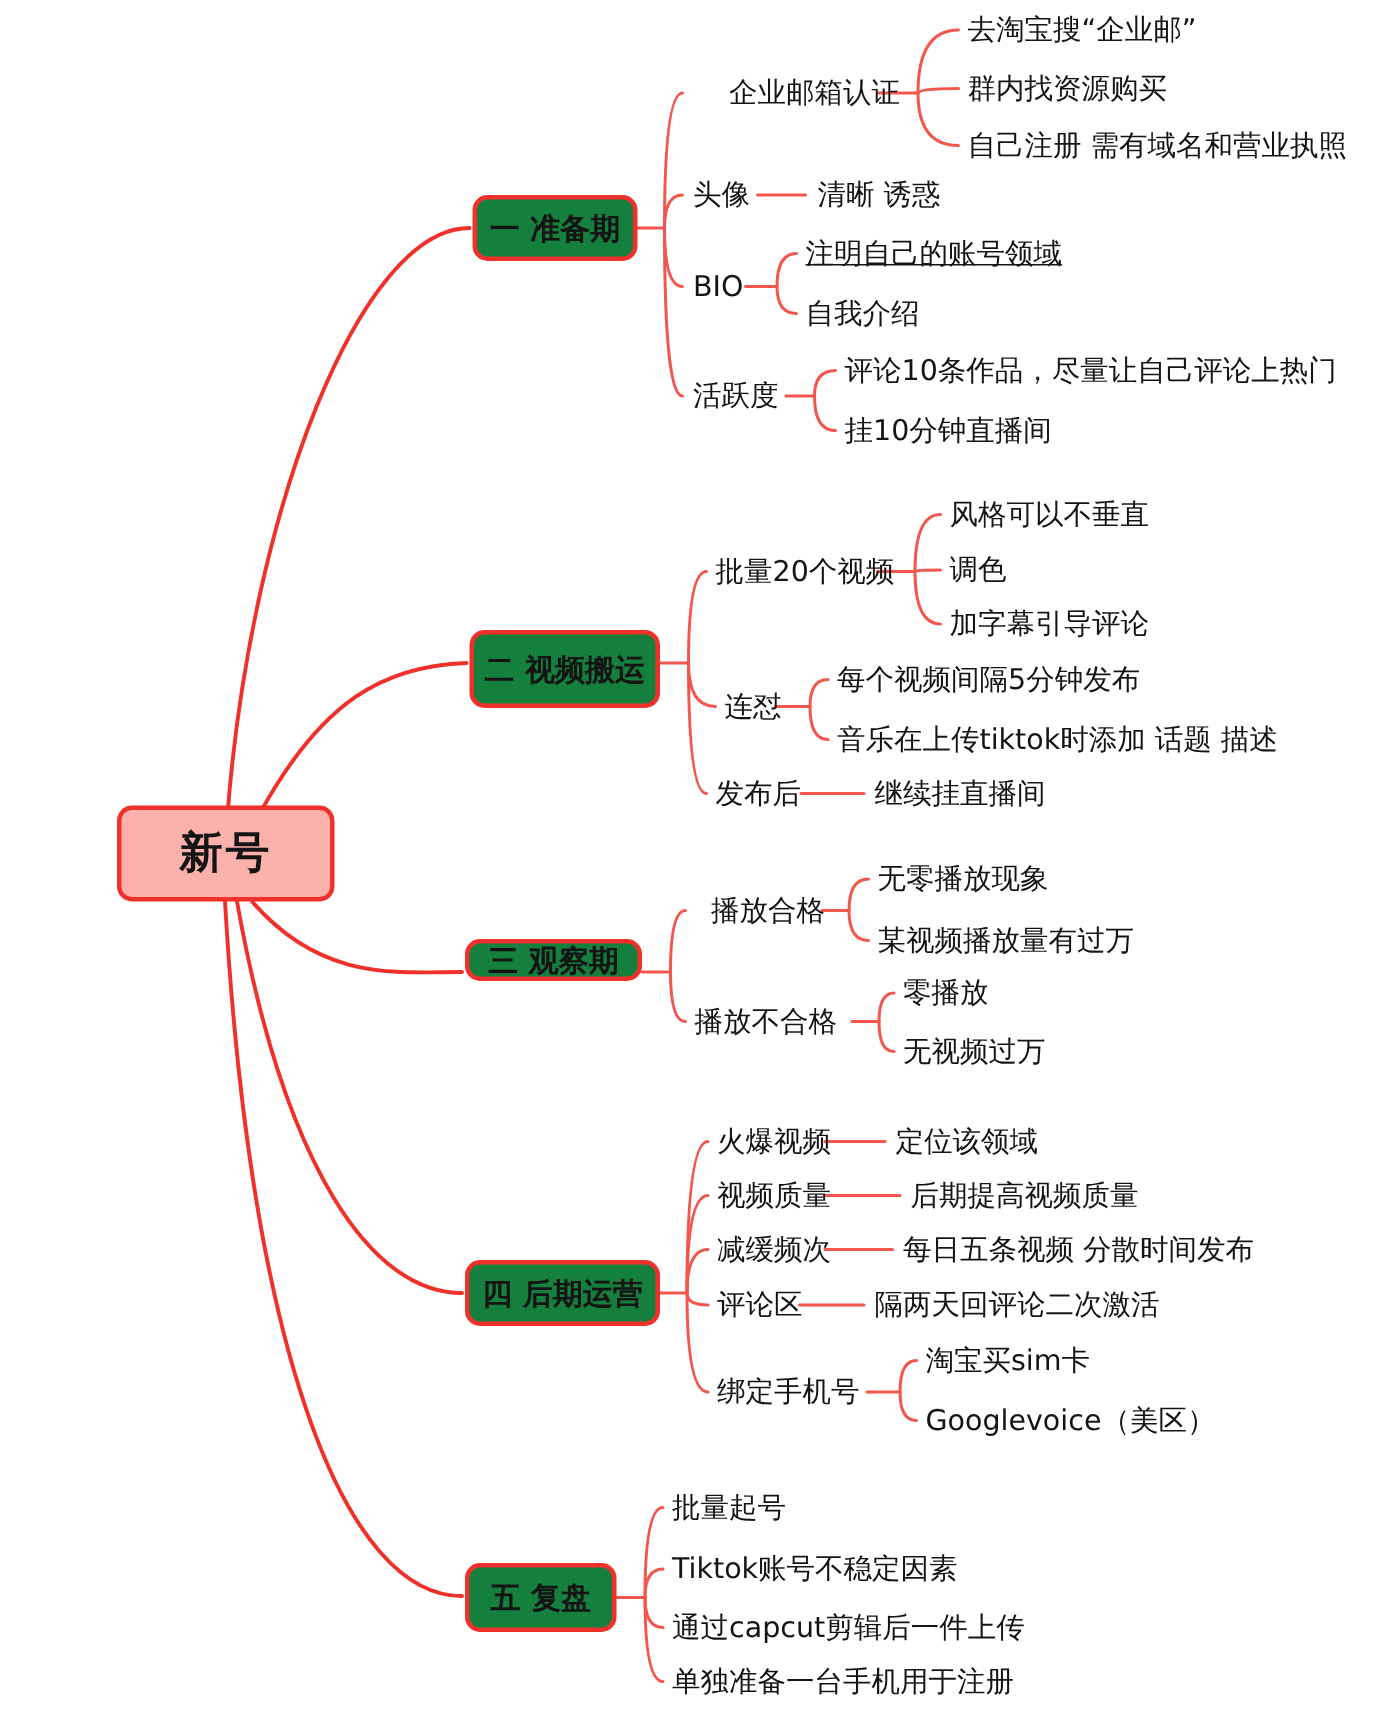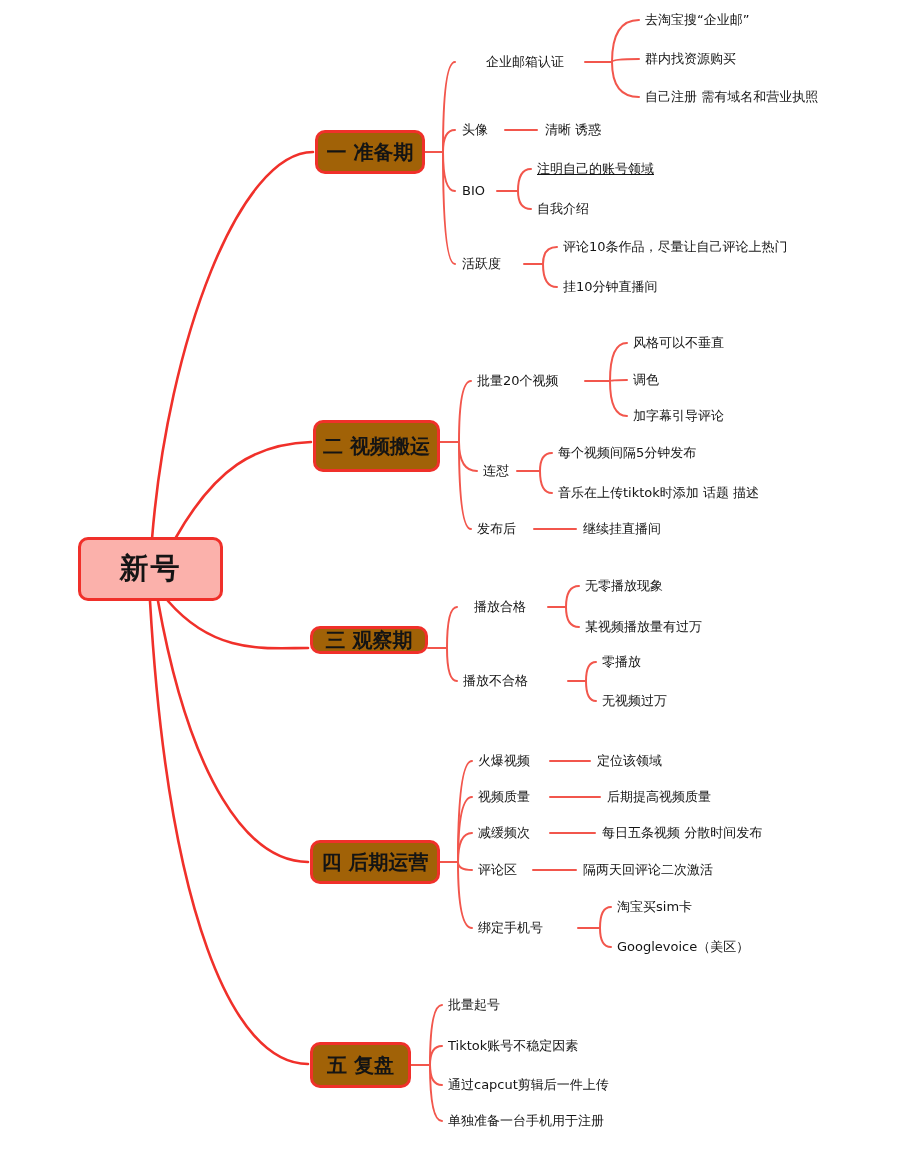--- a/index.html
+++ b/index.html
@@ -23,29 +23,29 @@
   .root-node{
     position:absolute;display:flex;align-items:center;justify-content:center;
     background:var(--root-fill);
     border:3px solid var(--accent-red);
     border-radius:10px;
     font-size:29px;font-weight:bold;letter-spacing:2px;
     box-sizing:border-box;
   }
   .branch-box{
     position:absolute;display:flex;align-items:center;justify-content:center;
-    background:#a16207;
+    background:#15803d;
     border:3px solid var(--accent-red);
     border-radius:10px;
     font-size:20px;font-weight:600;white-space:nowrap;
     box-sizing:border-box;
   }
   .leaf{
     position:absolute;white-space:nowrap;
-    font-size:13px;line-height:24px;
+    font-size:19px;line-height:24px;
   }
 </style>
 </head>
 <body>
 
 <div class="canvas">
 
   <svg class="wires" viewBox="0 0 921 1149" xmlns="http://www.w3.org/2000/svg">
 
     <path class="curve" d="M 152,539 C 168,340 240,152 313,152"></path>

